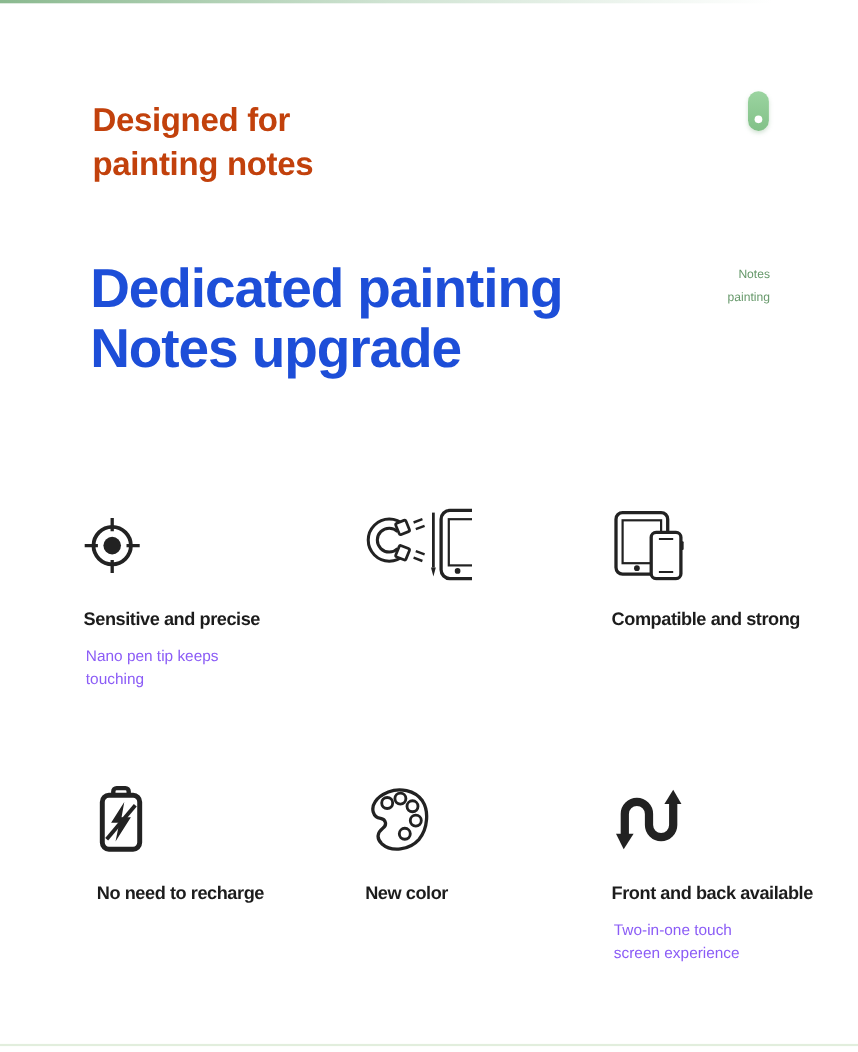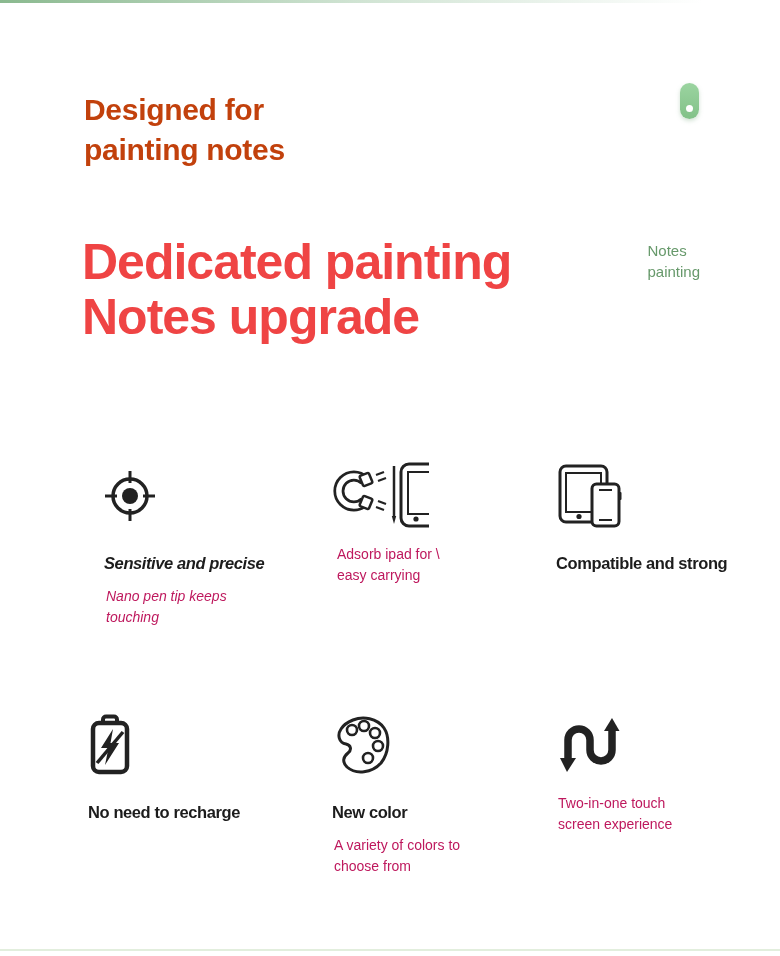--- a/index.html
+++ b/index.html
@@ -29,44 +29,44 @@
     background: linear-gradient(180deg, #9bd4a0 0%, #82c188 100%);
     box-shadow: 0 2px 4px rgba(120,170,125,0.35);
   }
   .pill .dot {
     position: absolute; left: 6px; top: 22px;
     width: 7px; height: 7px; border-radius: 50%; background: #ffffff;
   }
   .hero-title {
     position: absolute; left: 82px; top: 235px;
     font-size: 50px; line-height: 55px; letter-spacing: -1px;
-    color: #ef4444; white-space: pre-line; font-weight: 600;
+    color: #1d4ed8; white-space: pre-line; font-weight: 600;
   }
   .side-note {
     position: absolute; right: 80px; top: 240px;
-    font-size: 15px; line-height: 21px;
-    color: #67996b; white-space: pre-line; 
+    font-size: 11px; line-height: 21px;
+    color: #67996b; white-space: pre-line; text-align: right;
   }
   .feature {
     position: absolute; width: 225px;
   }
   .feature .icon-box {
     height: 72px; display: flex; align-items: center;
   }
   .feature h3 {
     margin: 20px 0 0 0;
     font-size: 16.5px; line-height: 22px; letter-spacing: -0.4px;
     color: #1c1c1c; font-weight: 700;
   }
   .feature p {
     margin: 12px 0 0 0; padding-left: 2px;
     font-size: 14px; line-height: 21px;
-    color: #be185d; white-space: pre-line;
+    color: #8b5cf6; white-space: pre-line;
   }
-  .f1 { left: 104px;  top: 460px; font-style: italic; }
+  .f1 { left: 76px;  top: 460px; }
   .f2 { left: 329px; top: 460px; }
   .f3 { left: 556px; top: 460px; }
   .f4 { left: 88px;  top: 709px; }
   .f5 { left: 332px; top: 709px; }
   .f6 { left: 556px; top: 709px; }
   .f2 p { padding-left: 8px; }
   svg { display: block; }
 </style>
 </head>
 <body>
@@ -113,22 +113,20 @@
       <line x1="49" y1="20" x2="57" y2="17" stroke="#222" stroke-width="2.2"></line>
       <line x1="47" y1="46" x2="55" y2="49" stroke="#222" stroke-width="2.2"></line>
       <line x1="49" y1="40" x2="57" y2="43" stroke="#222" stroke-width="2.2"></line>
       <line x1="65" y1="5" x2="65" y2="55" stroke="#222" stroke-width="2.5"></line>
       <polygon points="62.8,55 67.2,55 65,63" fill="#222"></polygon>
       <rect x="72" y="3" width="40" height="62" rx="8" fill="#fff" stroke="#222" stroke-width="3"></rect>
       <rect x="79" y="11" width="34" height="42" fill="none" stroke="#222" stroke-width="2"></rect>
       <circle cx="87" cy="58" r="2.6" fill="#222"></circle>
     </svg>
   </div>
-  <p>Adsorb ipad for \
-easy carrying</p>
 </div>
 
 <div class="feature f3">
   <div class="icon-box">
     <svg width="66" height="64" viewBox="0 0 66 64">
       <rect x="4" y="2" width="47" height="56" rx="6" fill="#fff" stroke="#222" stroke-width="3"></rect>
       <rect x="10" y="9" width="35" height="39" fill="none" stroke="#222" stroke-width="2"></rect>
       <circle cx="23" cy="52.5" r="2.6" fill="#222"></circle>
       <rect x="36" y="20" width="27" height="42" rx="4.5" fill="#fff" stroke="#222" stroke-width="3"></rect>
       <line x1="43" y1="26" x2="56" y2="26" stroke="#222" stroke-width="2"></line>
@@ -156,29 +154,28 @@
     <svg width="58" height="60" viewBox="0 0 58 60">
       <path d="M 21 5 C 31 1 45 3 52 13 C 58 22 57 38 49 48 C 40 58 24 60 15 52 C 10 47 11 42 16 38 C 20 35 19 30 14 29 C 7 28 5 20 9 14 C 12 9 16 7 21 5 Z" fill="#fff" stroke="#222" stroke-width="3"></path>
       <circle cx="20" cy="15" r="5" fill="none" stroke="#222" stroke-width="2.6"></circle>
       <circle cx="32" cy="11" r="5" fill="none" stroke="#222" stroke-width="2.6"></circle>
       <circle cx="43" cy="18" r="5" fill="none" stroke="#222" stroke-width="2.6"></circle>
       <circle cx="46" cy="31" r="5" fill="none" stroke="#222" stroke-width="2.6"></circle>
       <circle cx="36" cy="43" r="5" fill="none" stroke="#222" stroke-width="2.6"></circle>
     </svg>
   </div>
   <h3>New color</h3>
-  <p>A variety of colors to
-choose from</p>
 </div>
 
 <div class="feature f6">
   <div class="icon-box">
     <svg width="64" height="58" viewBox="0 0 64 58">
       <path d="M 12 45 V 24 A 11 11 0 0 1 34 24 V 34 A 11 11 0 0 0 56 34 V 13" fill="none" stroke="#222" stroke-width="7.5"></path>
       <polygon points="4,42 20,42 11,56" fill="#222"></polygon>
       <polygon points="48,15 63.5,15 56,2" fill="#222"></polygon>
     </svg>
   </div>
+  <h3>Front and back available</h3>
   <p>Two-in-one touch
 screen experience</p>
 </div>
 
 <div class="bottom-line"></div>
 
 </body></html>

